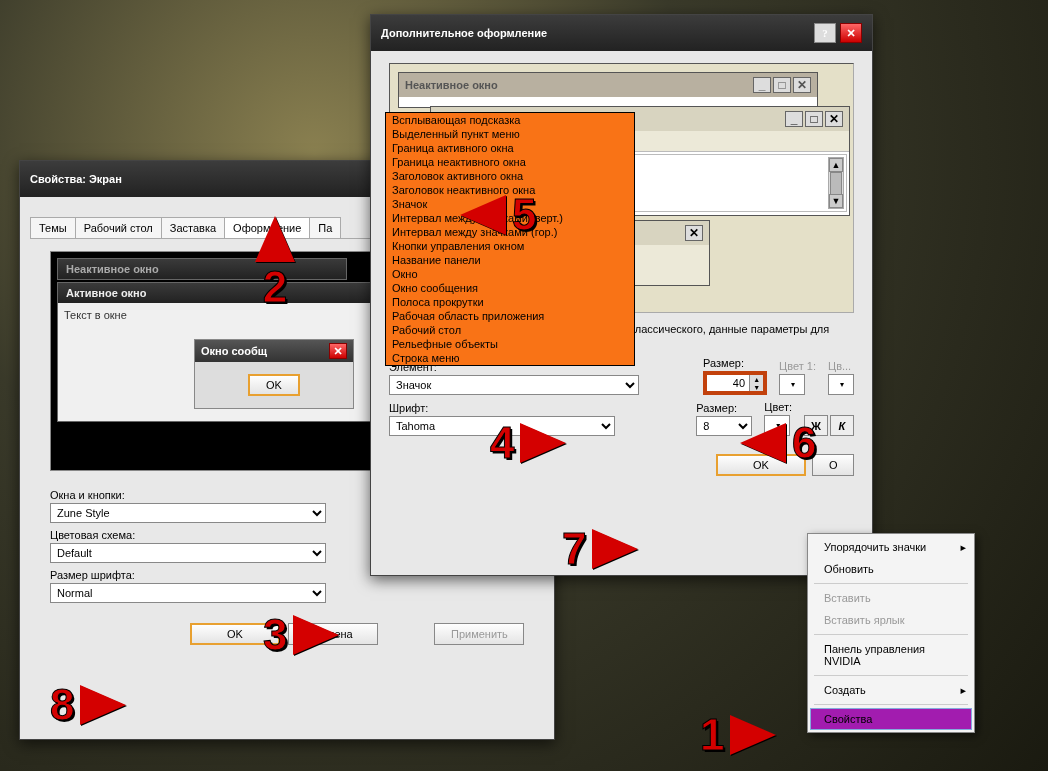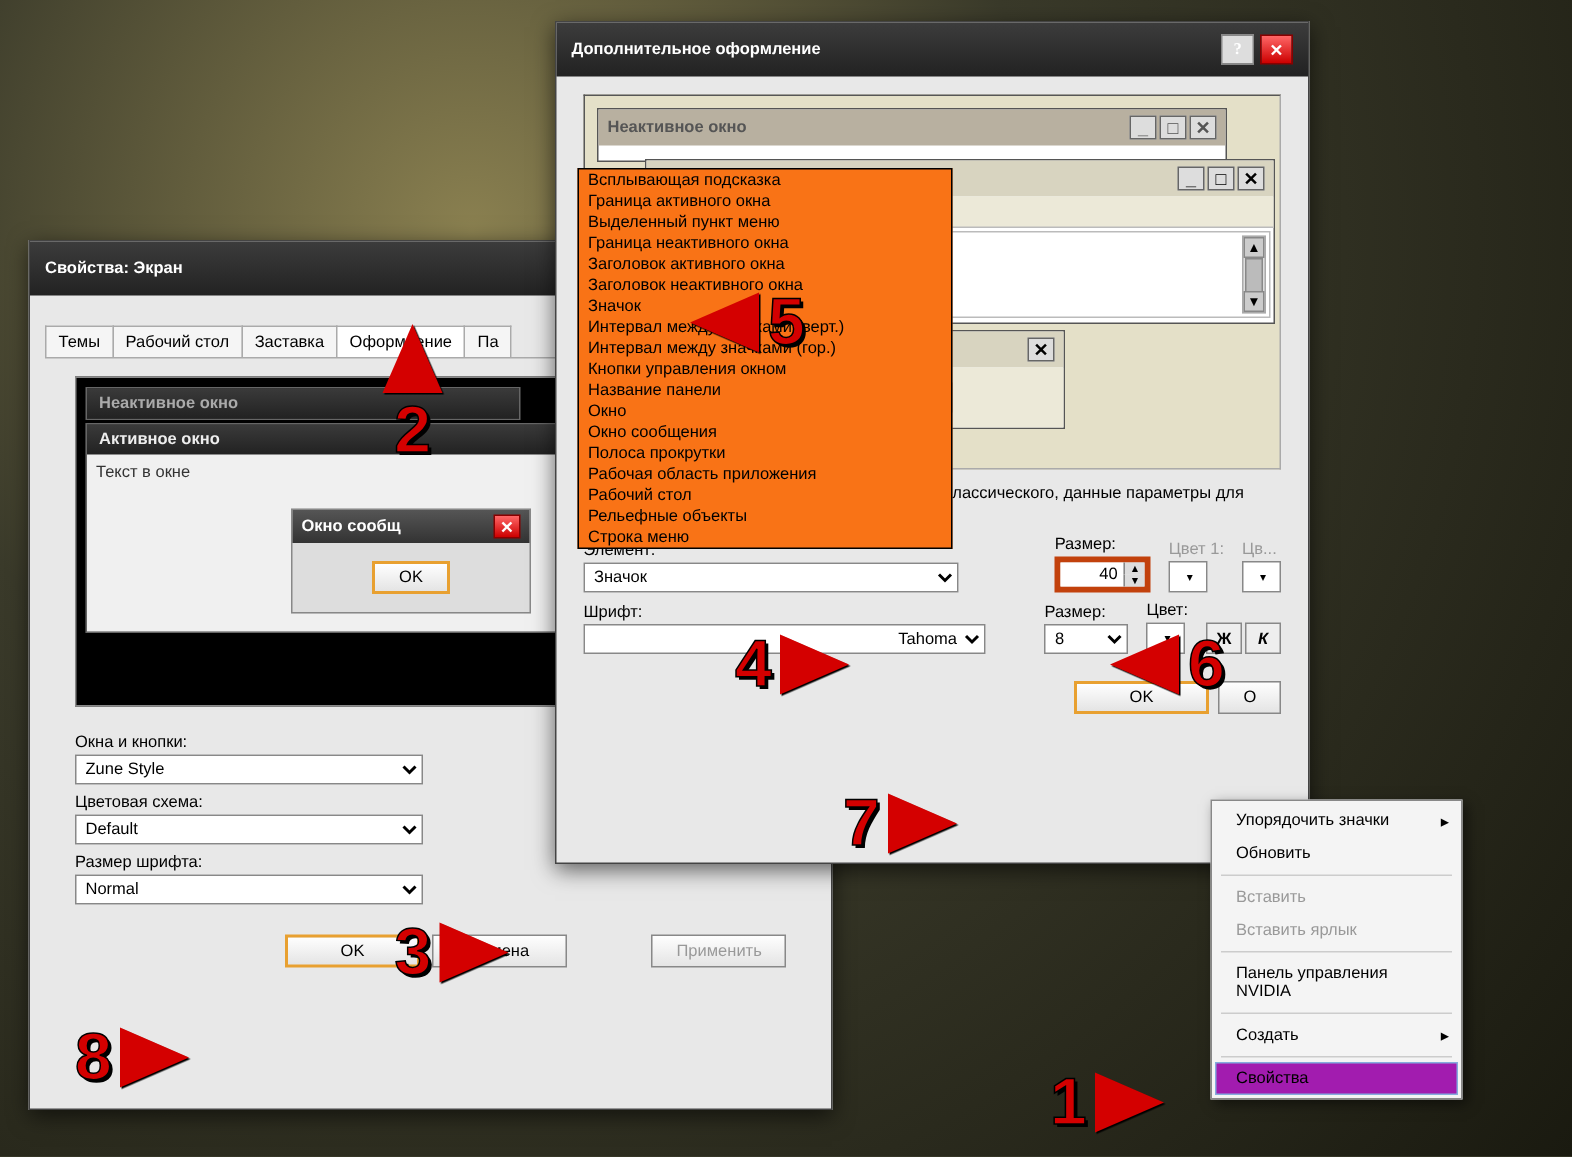--- a/index.html
+++ b/index.html
@@ -130,21 +130,21 @@
   font-size: 11px;
 }
 .btn.default {
   border: 2px solid #e8a030;
 }
 .btn.disabled { color:#999;margin-left:48px; }
 
 .form-row { margin: 6px 20px 2px 20px; }
 .form-label { margin-bottom: 2px; }
 select.combo {
-  width: 232px;
+  width: 276px;
   font-family: inherit;
   font-size: 11px;
   border: 1px solid #888;
   background: #fff;
   padding: 2px;
 }
 .side-buttons {
   float: right;
   margin-right: 20px;
   display: flex;
@@ -484,21 +484,21 @@
       </div>
       <div class="adv-col">
         <label style="color:#999;">Цв...</label>
         <div class="color-btn"></div>
       </div>
     </div>
 
     <div class="adv-row">
       <div class="adv-col" style="flex:1;">
         <label>Шрифт:</label>
-        <select class="adv-combo" style="width:268px;text-align:right;"><option>Tahoma</option></select>
+        <select class="adv-combo" style="width:226px;"><option>Tahoma</option></select>
       </div>
       <div class="adv-col">
         <label>Размер:</label>
         <select class="adv-combo" style="width:56px;"><option>8</option></select>
       </div>
       <div class="adv-col">
         <label>Цвет:</label>
         <div class="color-btn"></div>
       </div>
       <div class="adv-col" style="flex-direction:row;gap:2px;align-items:flex-end;">
@@ -509,22 +509,22 @@
 
     <div style="display:flex;gap:6px;justify-content:flex-end;margin-top:18px;">
       <button class="btn default" style="width:90px;">OK</button>
       <button class="btn" style="width:42px;">О</button>
     </div>
   </div>
 </div>
 
 <div id="element-listbox">
   <div class="li">Всплывающая подсказка</div>
+  <div class="li">Выделенный пункт меню</div>
   <div class="li">Граница активного окна</div>
-  <div class="li">Выделенный пункт меню</div>
   <div class="li">Граница неактивного окна</div>
   <div class="li">Заголовок активного окна</div>
   <div class="li">Заголовок неактивного окна</div>
   <div class="li">Значок</div>
   <div class="li">Интервал между значками (верт.)</div>
   <div class="li">Интервал между значками (гор.)</div>
   <div class="li">Кнопки управления окном</div>
   <div class="li">Название панели</div>
   <div class="li">Окно</div>
   <div class="li">Окно сообщения</div>

